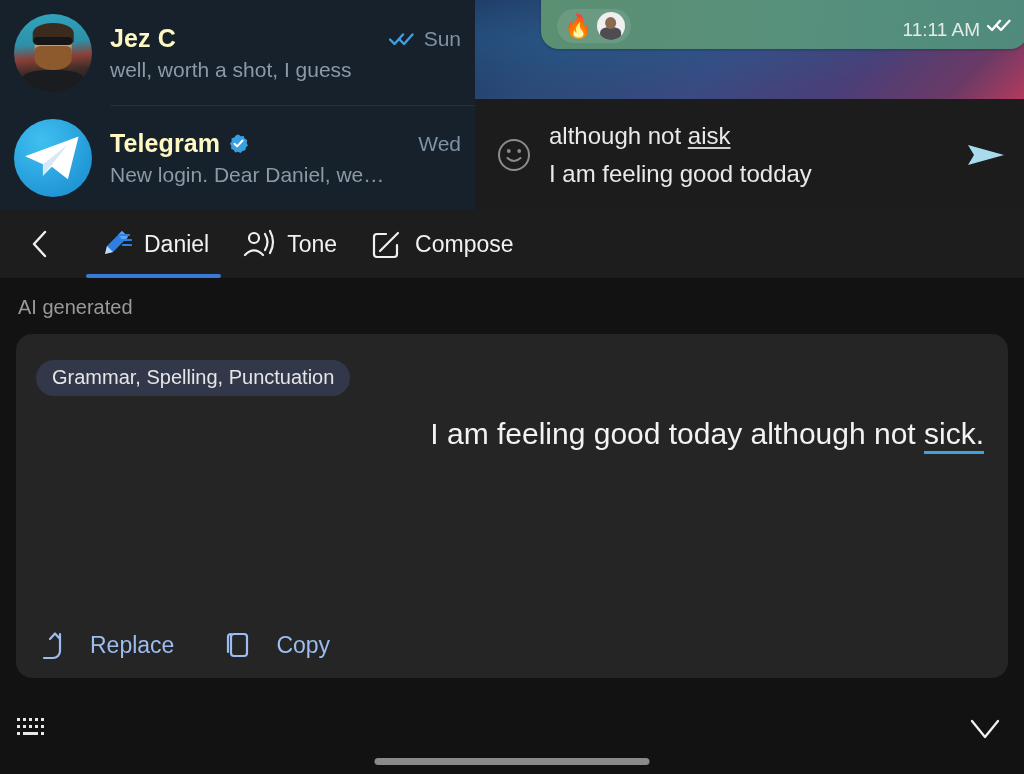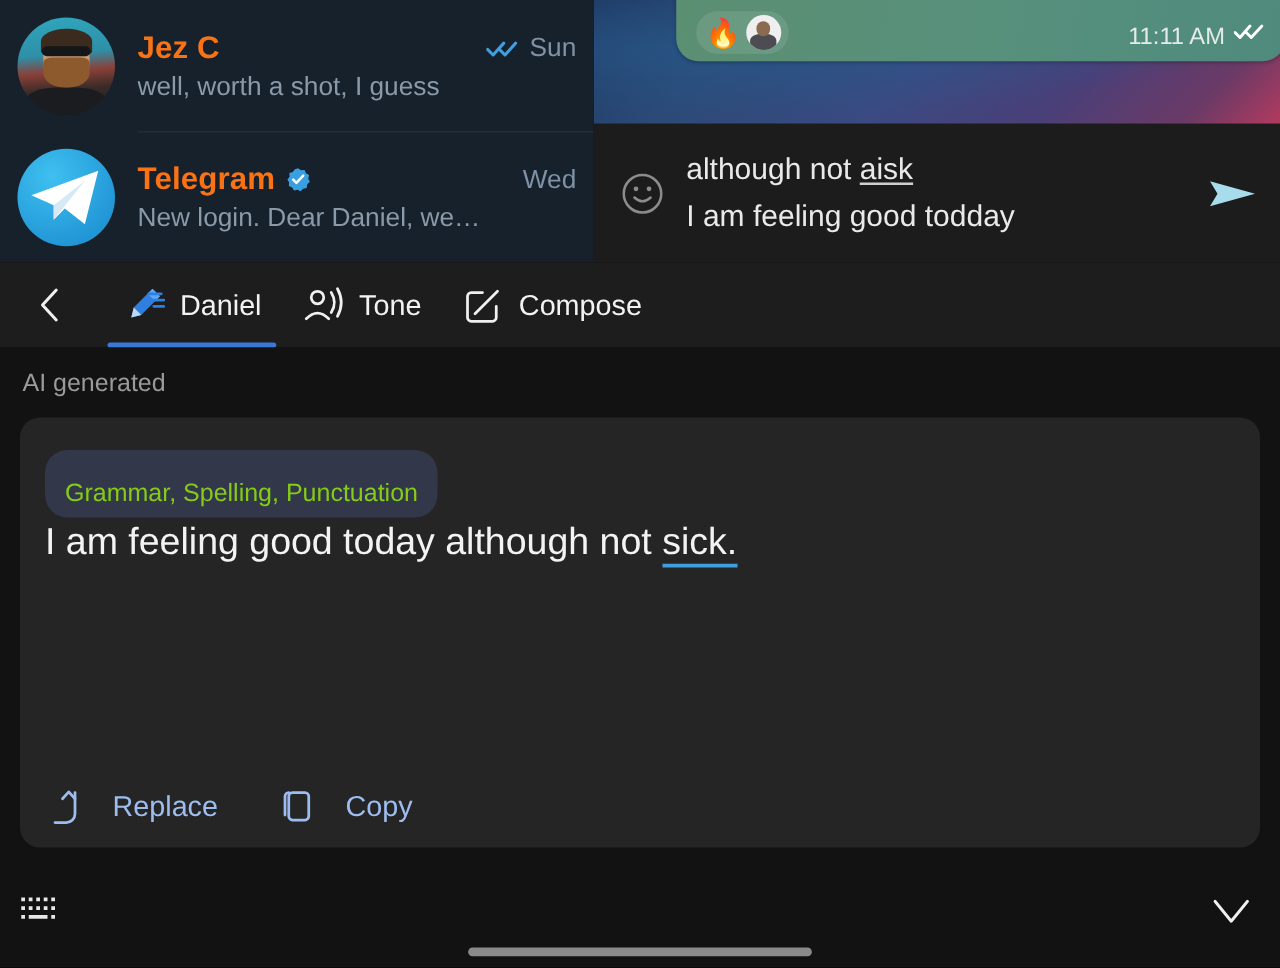--- a/index.html
+++ b/index.html
@@ -61,21 +61,21 @@
   .chat-body { position: absolute; left: 110px; right: 14px; top: 0; height: 100%; }
   .chat-divider {
     position: absolute; left: 110px; right: 0; height: 1px;
     background: rgba(255,255,255,0.07);
   }
   .chat-title-line {
     position: absolute; left: 0; right: 0; top: 24px;
     display: flex; align-items: center;
   }
   .chat-name {
-    color: #f97316; font-size: 25px; font-weight: bold; letter-spacing: .1px;
+    color: #fef9c3; font-size: 25px; font-weight: bold; letter-spacing: .1px;
     white-space: nowrap;
   }
   .verified {
     display: inline-block; margin-left: 9px; width: 19px; height: 19px;
     flex: 0 0 auto;
   }
   .chat-meta {
     position: absolute; right: 0; top: 27px;
     display: flex; align-items: center; gap: 9px;
   }
@@ -174,26 +174,26 @@
     position: absolute; left: 18px; top: 18px;
     color: #9a9a9a; font-size: 20px;
   }
   .card {
     position: absolute; left: 16px; top: 56px; width: 992px; height: 344px;
     background: #252525; border-radius: 16px;
   }
   .chip {
     position: absolute; left: 20px; top: 26px;
     background: #32384a; border-radius: 18px;
-    padding: 24px 16px 8px 16px;
-    color: #84cc16; font-size: 20px; line-height: 22px;
+    padding: 6px 16px 8px 16px;
+    color: #e5e5e5; font-size: 20px; line-height: 22px;
   }
   .card-text {
     position: absolute; left: 20px; top: 80px; right: 24px;
-    color: #f3f3f3; font-size: 30px; line-height: 40px;
+    color: #f3f3f3; font-size: 30px; line-height: 40px; text-align: right;
   }
   .fix-word {
     border-bottom: 3px solid #3f9fe0;
     padding-bottom: 1px;
   }
   .card-actions {
     position: absolute; left: 22px; bottom: 18px;
     display: flex; align-items: center; gap: 50px;
   }
   .action {

